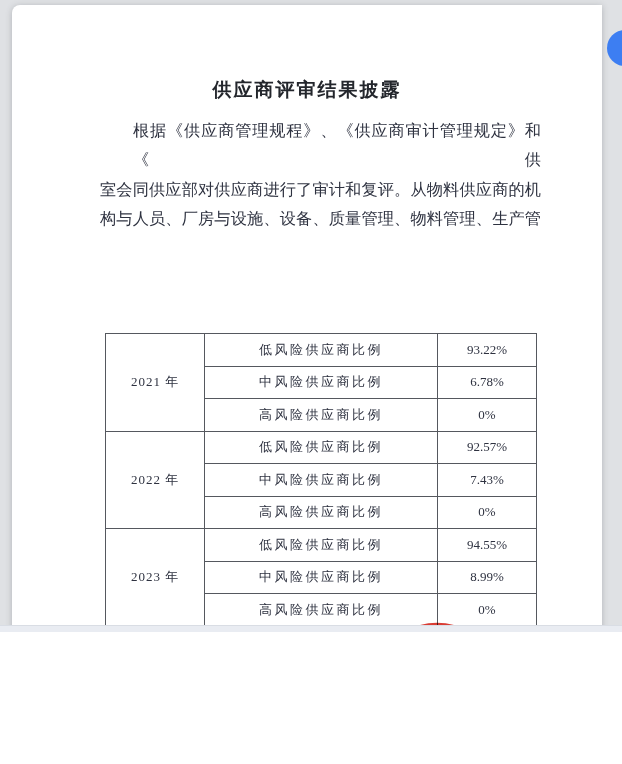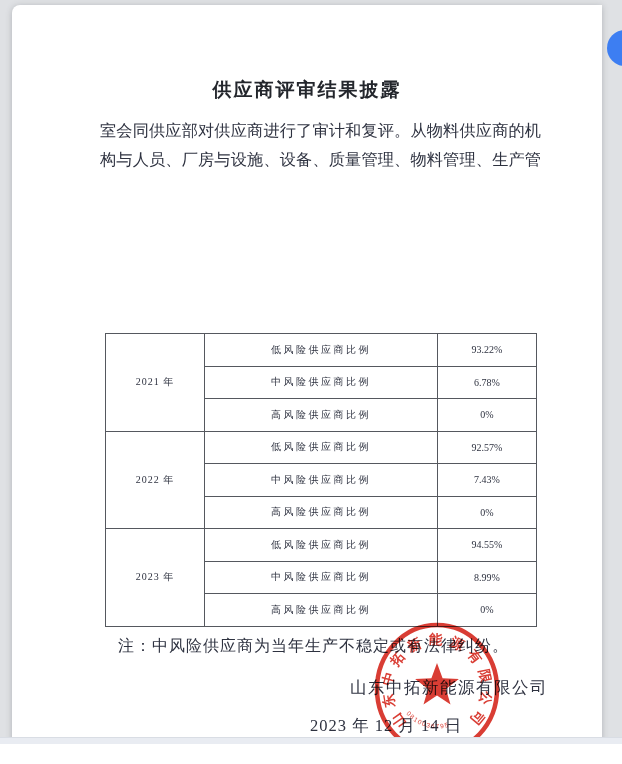--- a/index.html
+++ b/index.html
@@ -1,17 +1,17 @@
 <!DOCTYPE html>
 <html><head>
 <meta charset="utf-8">
 <style>
   html,body { margin:0; padding:0; }
   .screen {
-    position:relative; width:622px; height:744px; overflow:hidden;
+    position:relative; width:622px; height:632px; overflow:hidden;
     background:#dfe1e4;
     font-family:"Liberation Serif","DejaVu Serif",serif;
   }
   .page {
     position:absolute; left:12px; top:5px; width:590px; height:759px;
     background:#ffffff; border-radius:8px 0 0 0;
     box-shadow:0 1px 6px rgba(60,64,72,.28);
     color:#2d3038;
   }
   .doc-title {
@@ -26,21 +26,21 @@
   .body-paragraph .line { text-align:justify; text-align-last:justify; }
   .body-paragraph .line.first { padding-left:33px; }
   .body-paragraph .line.last { text-align-last:left; }
   .results-table {
     position:absolute; left:93px; top:328px;
     border-collapse:collapse; table-layout:fixed;
     border:1.6px solid #45484e;
   }
   .results-table td {
     border:1px solid #55585e; height:31.5px; padding:0;
-    text-align:center; vertical-align:middle; font-size:10px; color:#2e3240;
+    text-align:center; vertical-align:middle; font-size:13px; color:#2e3240;
   }
   .results-table td.year { width:98px; letter-spacing:1px; }
   .results-table td.label { width:232px; letter-spacing:2.5px; }
   .results-table td.value { width:98px; letter-spacing:0;font-family:Liberation Serif, serif; }
   .note-line {
     position:absolute; left:106px; top:631px; font-size:16px;
     letter-spacing:1px; color:#2e3240;
   }
   .company-line {
     position:absolute; left:338px; top:672px; font-size:16.5px;
@@ -66,20 +66,21 @@
 </head>
 <body>
 
 <div class="screen">
 
   <div class="page">
 
     <h1 class="doc-title">供应商评审结果披露</h1>
 
     <div class="body-paragraph">
+        <div class="line first">根据《供应商管理规程》、《供应商审计管理规定》和《供</div>
         <div class="line">室会同供应部对供应商进行了审计和复评。从物料供应商的机</div>
         <div class="line">构与人员、厂房与设施、设备、质量管理、物料管理、生产管</div>
       </div>
 
     <table class="results-table">
       <tbody>
           <tr>
             <td rowspan="3" class="year">2021 年</td>
             <td class="label">低风险供应商比例</td>
             <td class="value">93.22%</td>

